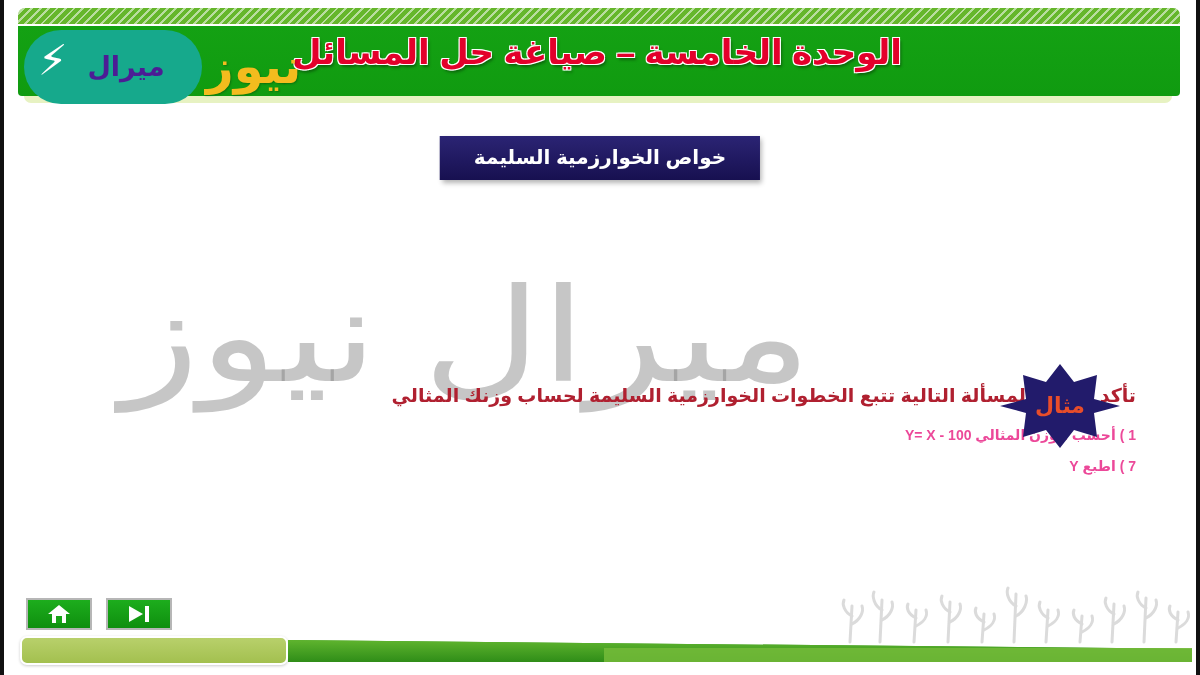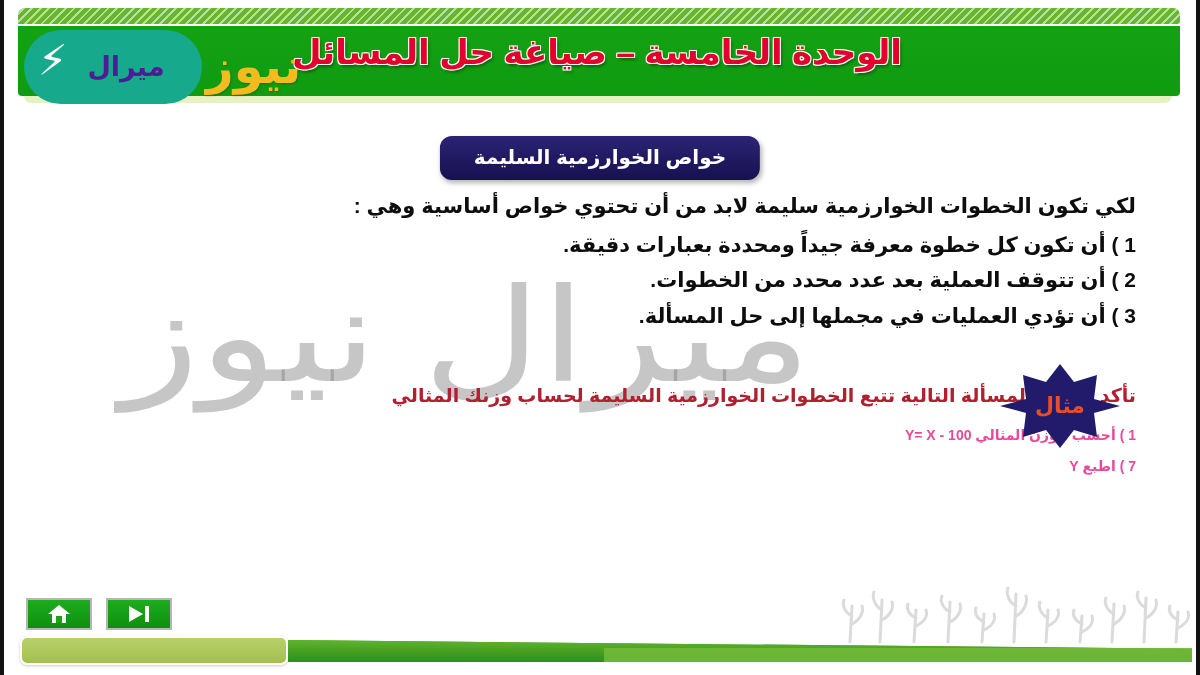--- a/index.html
+++ b/index.html
@@ -153,21 +153,21 @@
     position: absolute;
     top: 136px;
     left: 50%;
     transform: translateX(-50%);
     background: #221b6b;
     background-image: linear-gradient(#2b2474, #171050);
     color: #ffffff;
     font-size: 20px;
     font-weight: bold;
     padding: 9px 34px 11px 34px;
-    border-radius: 12px;
+    border-radius: 0;
     box-shadow: 2px 3px 5px rgba(0,0,0,0.3);
     direction: rtl;
     white-space: nowrap;
   }
 
   
   .content {
     position: absolute;
     top: 190px;
     left: 40px;
@@ -335,26 +335,20 @@
         <span class="logo-bolt">⚡</span>
         <span class="logo-badge-text">ميرال</span>
       </span>
     </div>
   </div>
 
   <div class="body-watermark">ميرال نيوز</div>
 
   <div class="section-pill">خواص الخوارزمية السليمة</div>
 
-  <div class="content">
-    <p class="lead">لكي تكون الخطوات الخوارزمية سليمة لابد من أن تحتوي خواص أساسية وهي :</p>
-    <p class="point p1">1 ) أن تكون كل خطوة معرفة جيداً ومحددة بعبارات دقيقة.</p>
-    <p class="point p2">2 ) أن تتوقف العملية بعد عدد محدد من الخطوات.</p>
-    <p class="point p3">3 ) أن تؤدي العمليات في مجملها إلى حل المسألة.</p>
-  </div>
 
   <div class="example">
     <p class="example-lead">تأكد من أن المسألة التالية تتبع الخطوات الخوارزمية السليمة لحساب وزنك المثالي</p>
     <p class="example-step">
       <span>1 ) أحسب الوزن المثالي</span>
       <span class="eq">Y= X - 100</span>
     </p>
     <p class="example-step">7 ) اطبع Y</p>
   </div>
 

